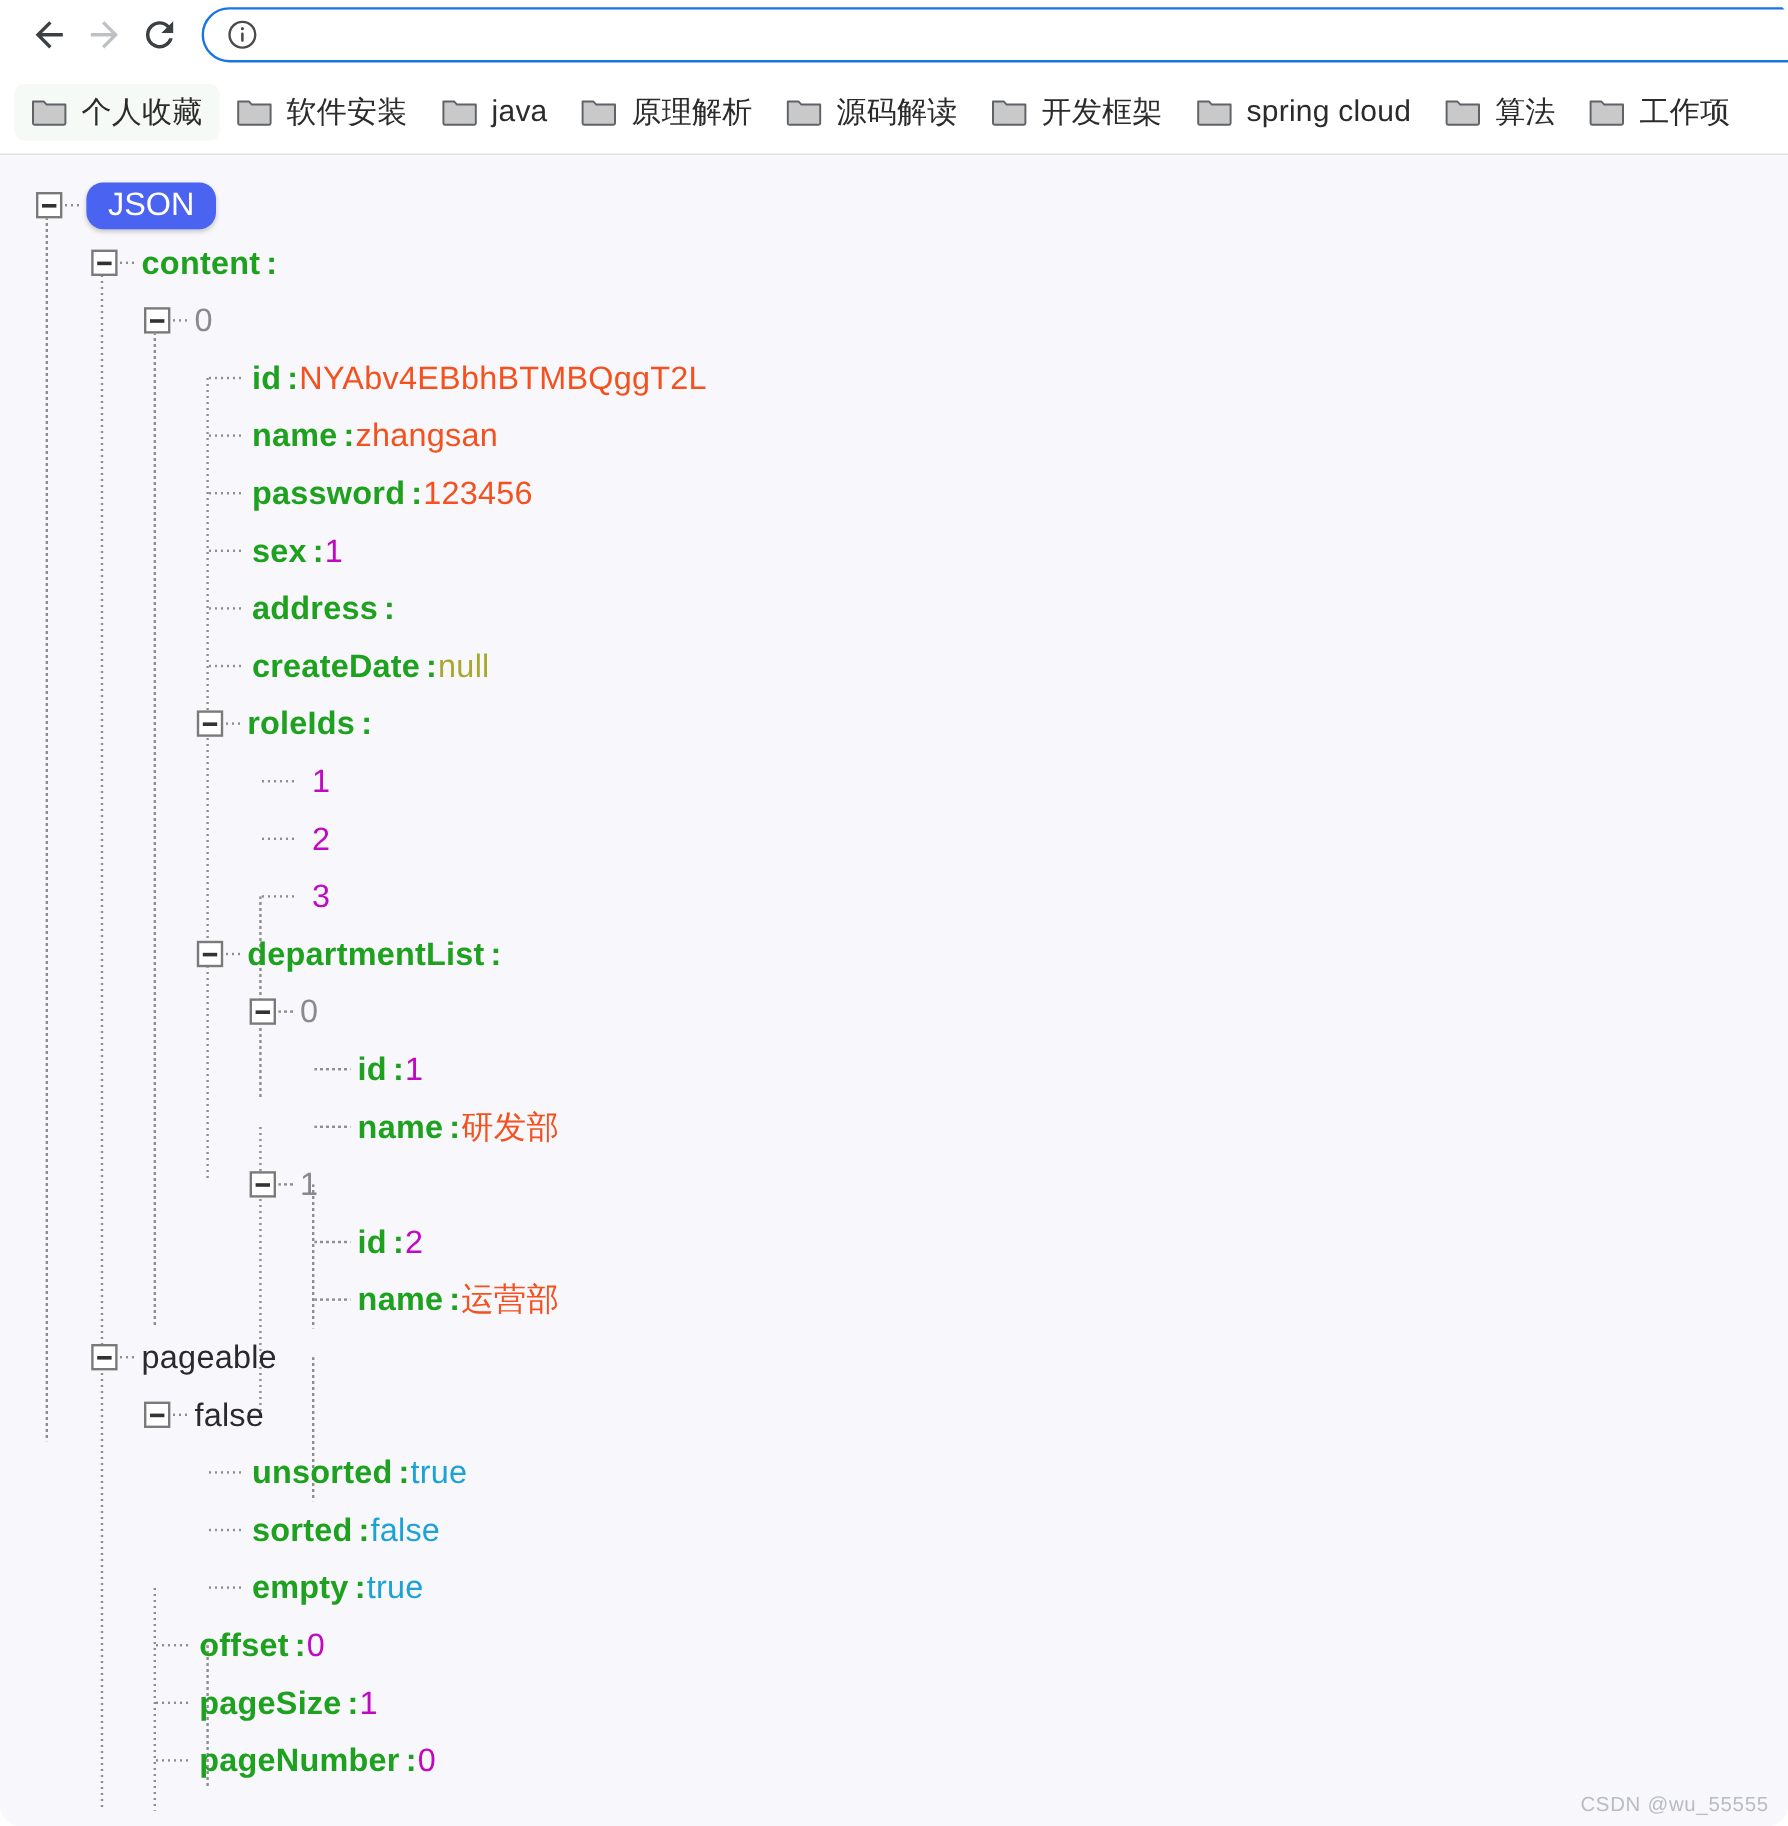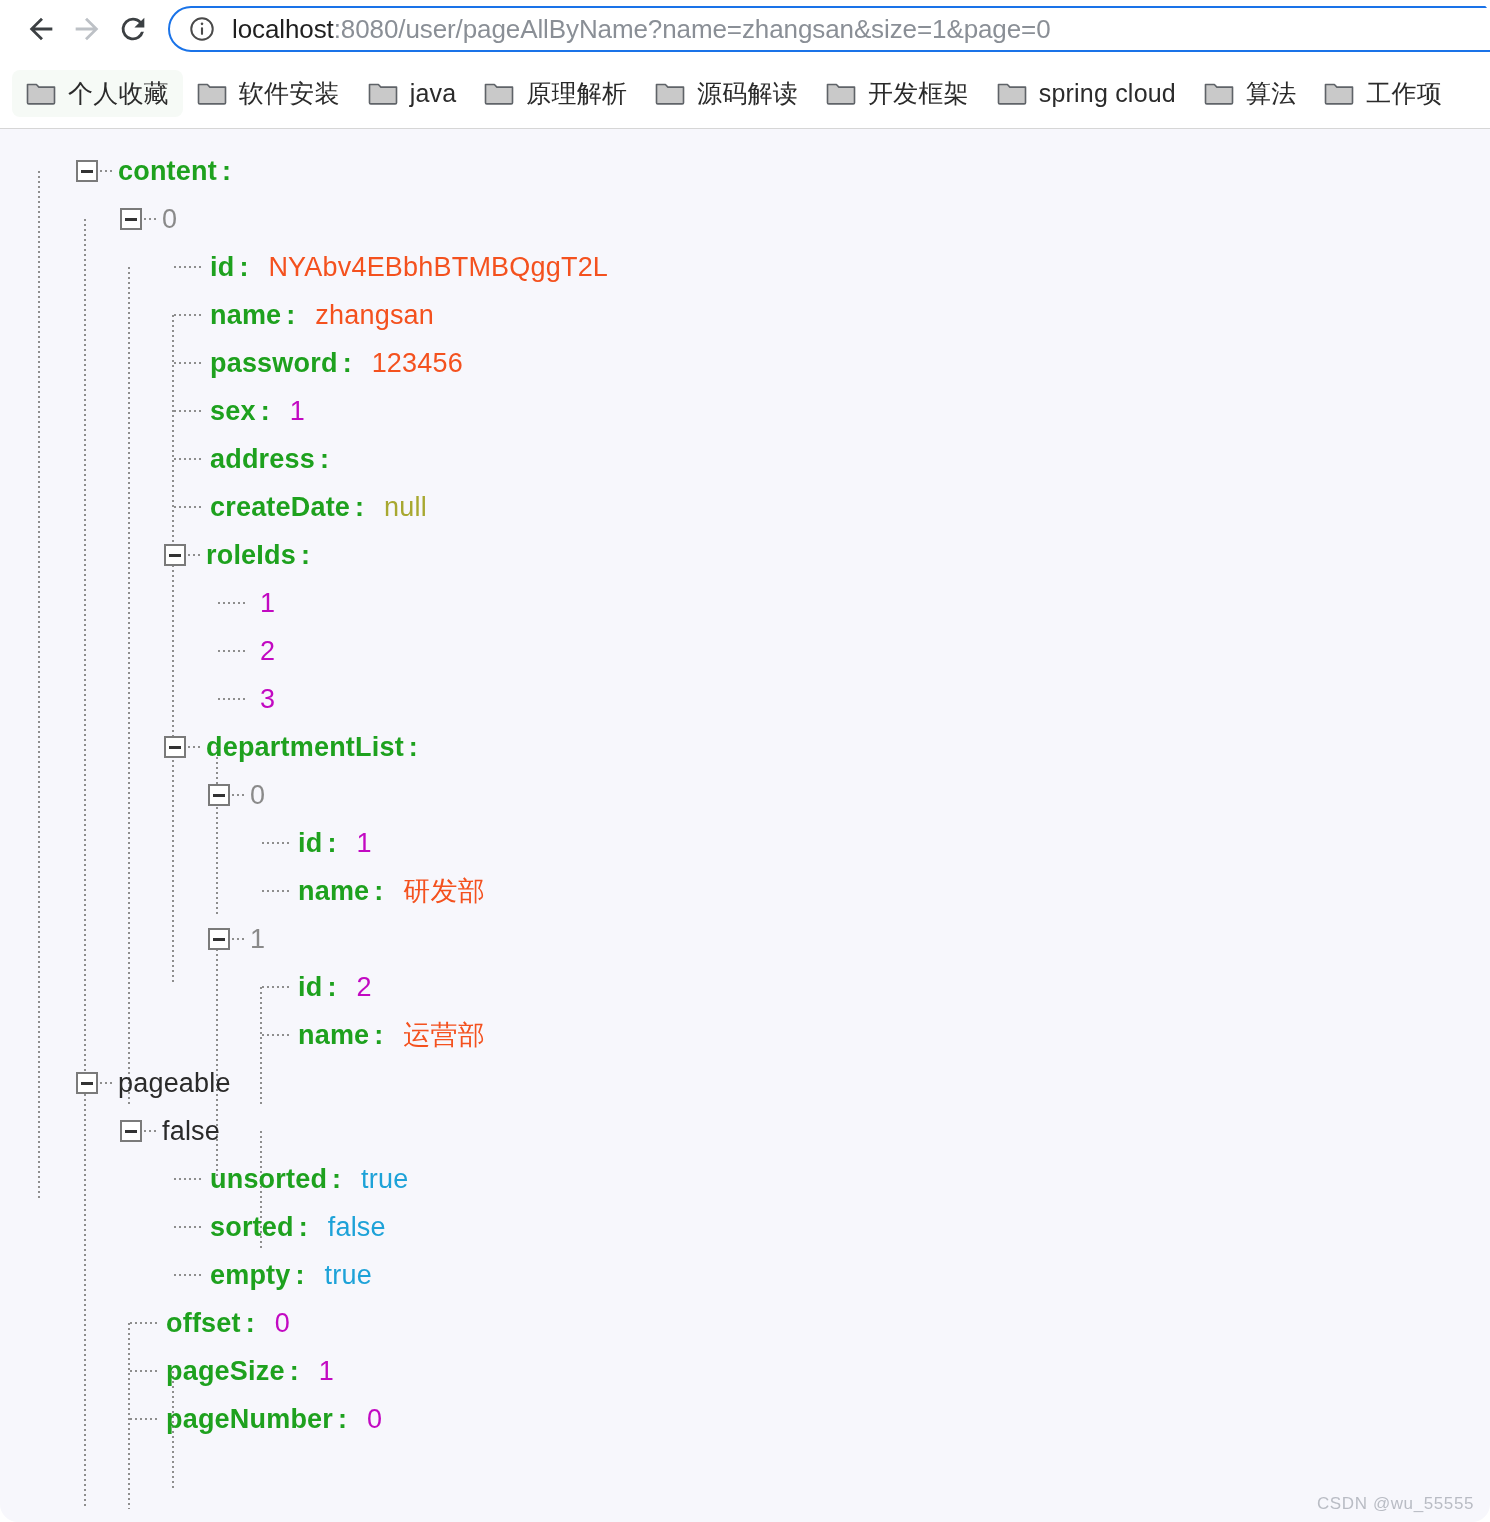--- a/index.html
+++ b/index.html
@@ -98,21 +98,21 @@
     margin-right:6px;
   }
 
   .k{
     font-weight:bold;font-size:27px;color:#1ea11e;
     letter-spacing:0.2px;
   }
   .k.dark{color:#2a2a2a;font-weight:normal;}
   .colon{font-weight:bold;font-size:27px;color:#1ea11e;margin-left:5px;}
   .idx{font-size:27px;color:#8a8a8a;}
-  .v{font-size:27px;margin-left:20px;letter-spacing:0.2px;}
+  .v{font-size:27px;margin-left:1px;letter-spacing:0.2px;}
   .v.str{color:#f4511e;}
   .v.num{color:#c209c2;}
   .v.bool{color:#1da2d8;}
   .v.null{color:#a8a830;}
 
   .badge{
     display:inline-flex;align-items:center;justify-content:center;
     background:#4a63f0;color:#ffffff;
     font-size:27px;font-weight:normal;
     padding:5px 18px 7px 18px;border-radius:14px;
@@ -163,21 +163,20 @@
     </div>
 
     <div class="omnibox">
       <span class="info-ic">
         <svg width="28" height="28" viewBox="0 0 24 24">
           <circle cx="12" cy="12" r="9.2" fill="none" stroke="#4a4a4a" stroke-width="1.7"></circle>
           <rect x="11.1" y="10.4" width="1.8" height="6.6" rx="0.8" fill="#4a4a4a"></rect>
           <circle cx="12" cy="7.6" r="1.1" fill="#4a4a4a"></circle>
         </svg>
       </span>
-      <span class="url"><span class="host">localhost</span><span>:8080/user/pageAllByName?name=zhangsan&amp;size=1&amp;page=0</span></span>
     </div>
   </div>
 
   <div class="bookmarks">
 
     <div class="bm first">
       <span class="fi">
         <svg width="30" height="26" viewBox="0 0 24 20">
           <path d="M1.2 3.2h7.1l2 2.1h12.5v12.4a1 1 0 0 1-1 1H2.2a1 1 0 0 1-1-1z" fill="#c9c9c9" stroke="#5f6368" stroke-width="1.3" stroke-linejoin="round"></path>
         </svg>
@@ -266,20 +265,26 @@
       <div class="guide" style="left:84px;top:90px;height:1290px;"></div>
       <div class="guide" style="left:128px;top:138px;height:838px;"></div>
       <div class="guide" style="left:172px;top:186px;height:670px;"></div>
       <div class="guide" style="left:216px;top:618px;height:168px;"></div>
       <div class="guide" style="left:216px;top:810px;height:238px;"></div>
       <div class="guide" style="left:260px;top:858px;height:120px;"></div>
       <div class="guide" style="left:260px;top:1002px;height:120px;"></div>
       <div class="guide" style="left:128px;top:1194px;height:186px;"></div>
       <div class="guide" style="left:172px;top:1242px;height:118px;"></div>
 
+      <div class="row">
+        <div class="pad" style="width:30px"></div>
+        <div class="tog"></div>
+        <div class="dashlead"></div>
+        <span class="badge">JSON</span>
+      </div>
 
       <div class="row">
         <div class="pad" style="width:76px"></div>
         <div class="tog"></div>
         <div class="dashlead"></div>
         <span class="k">content</span>
           <span class="colon">:</span>
       </div>
 
       <div class="row">

